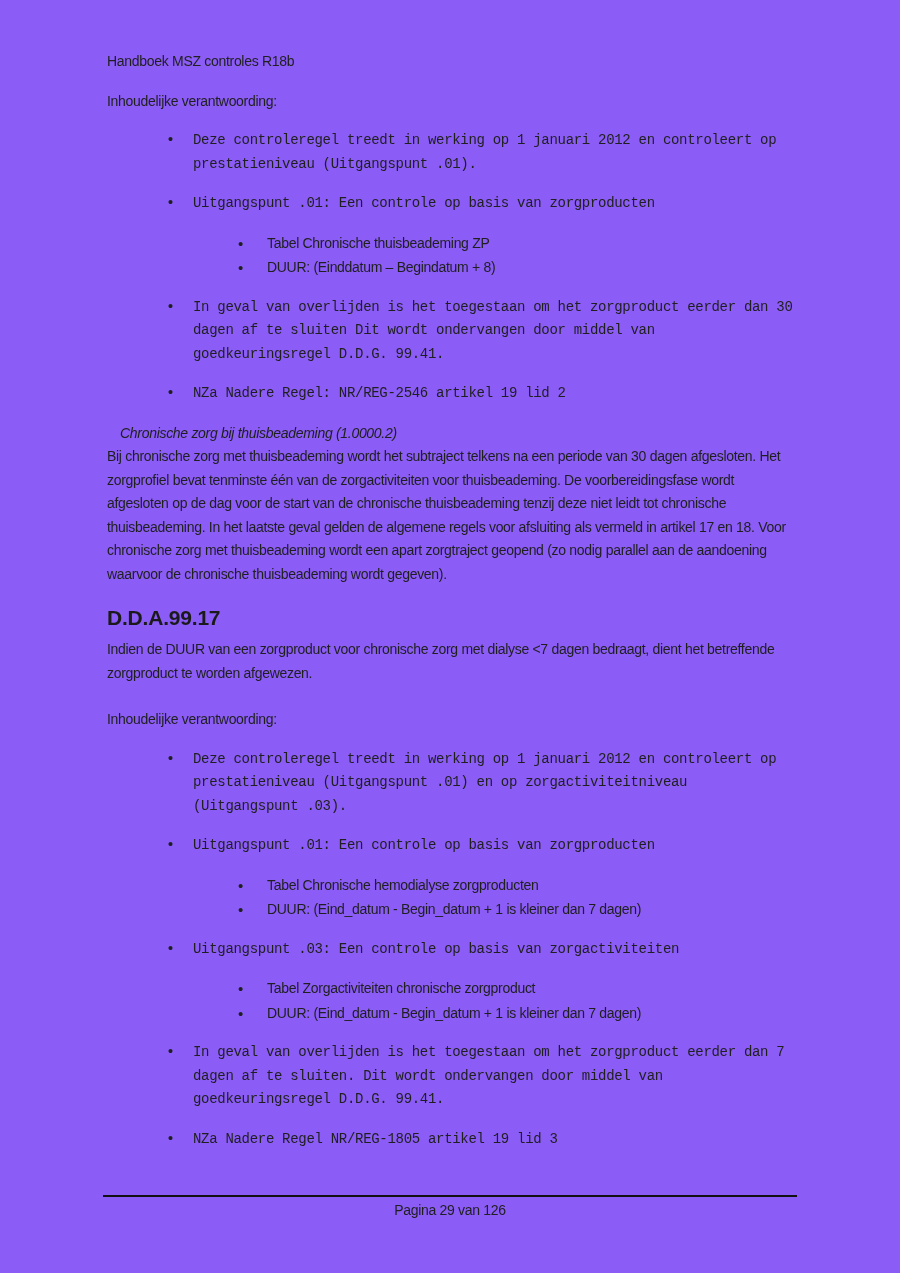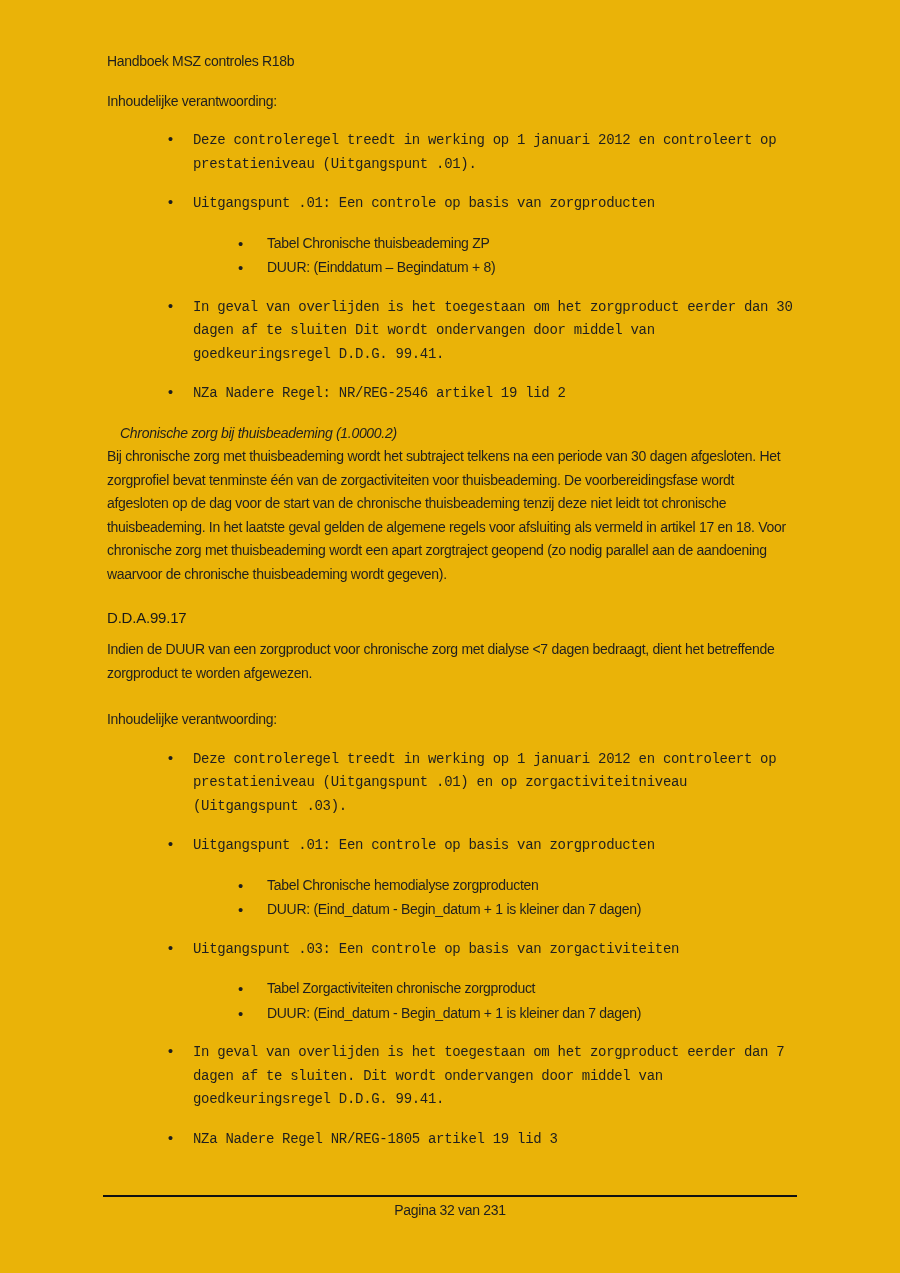--- a/index.html
+++ b/index.html
@@ -4,21 +4,21 @@
 <style>
   html, body {
     margin: 0;
     padding: 0;
     background: #ffffff;
   }
   .page {
     position: relative;
     width: 900px;
     height: 1273px;
-    background: #eab308;
+    background: #8b5cf6;
     font-family: "Liberation Sans", sans-serif;
     font-size: 14px;
     line-height: 23.5px;
     letter-spacing: -0.3px;
     color: #1f1f1f;
     overflow: hidden;
   }
   .content {
     position: absolute;
     left: 107px;
@@ -47,22 +47,22 @@
   }
   ul.bullets li.l1::before { left: 59px; }
   ul.bullets li.l2::before { left: 131px; }
 
   .h-italic {
     font-style: italic;
     margin: 16px 0 0 13px;
   }
   .para { margin: 0 0 16px 0; }
   .h-bold {
-    font-weight: normal;
-    font-size: 15px;
+    font-weight: bold;
+    font-size: 21px;
     line-height: 27px;
     letter-spacing: -0.2px;
     margin: 18px 0 7px 0;
     color: #1a1a1a;
   }
   .footer {
     position: absolute;
     left: 103px;
     top: 1195px;
     width: 694px;
@@ -106,15 +106,15 @@
       <li class="l1">Uitgangspunt .03: Een controle op basis van zorgactiviteiten</li>
       <li class="l2">Tabel Zorgactiviteiten chronische zorgproduct</li>
       <li class="l2">DUUR: (Eind_datum - Begin_datum + 1 is kleiner dan 7 dagen)</li>
       <li class="l1">In geval van overlijden is het toegestaan om het zorgproduct eerder dan 7 dagen af te sluiten. Dit wordt ondervangen door middel van goedkeuringsregel D.D.G. 99.41.</li>
       <li class="l1">NZa Nadere Regel NR/REG-1805 artikel 19 lid 3</li>
     </ul>
 
   </div>
 
   <div class="footer">
-    <span>Pagina 32 van 231</span>
+    <span>Pagina 29 van 126</span>
   </div>
 </div>
 
 </body></html>

